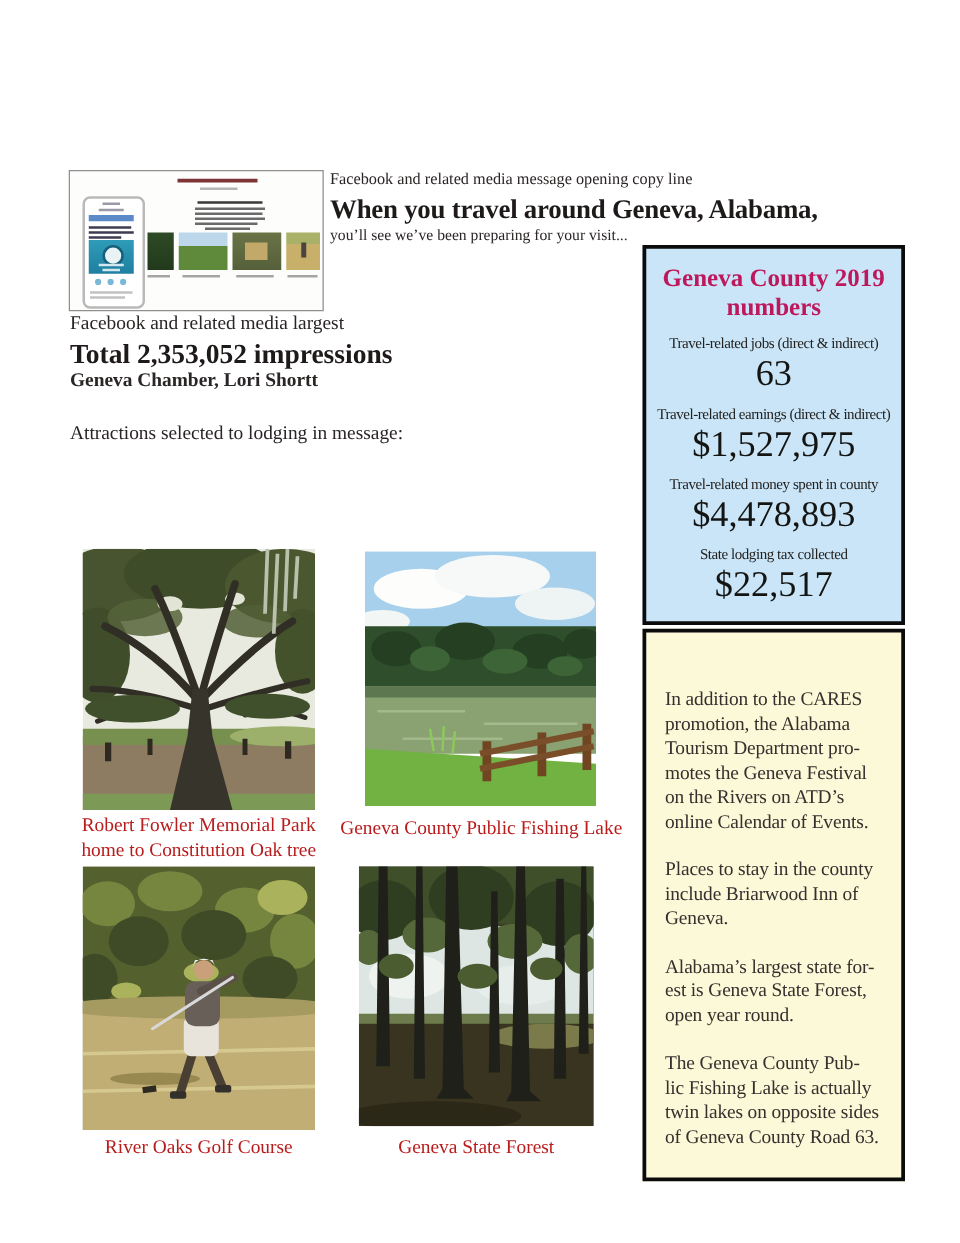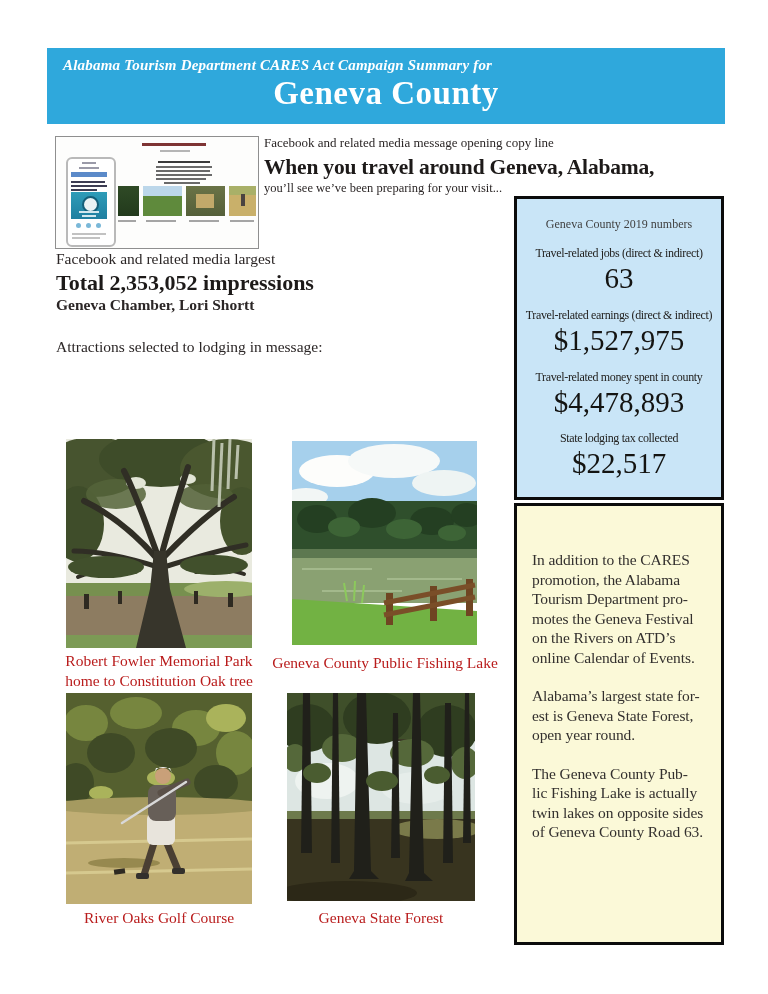--- a/index.html
+++ b/index.html
@@ -39,21 +39,21 @@
   .res-label{font-size:15.5px;}
   .res-headline{margin-top:2px;font-size:22px;font-weight:bold;color:#1d1a19;}
   .rep-line{margin-top:23px;font-size:15px;}
   .rep-name{font-size:15.5px;font-weight:bold;}
   .attractions{margin-top:24px;font-size:15.5px;}
 
   
   .stats{left:514px;top:196px;width:210px;height:304px;background:#c9e5f7;border:3px solid #0b0b0b;
          box-sizing:border-box;display:flex;flex-direction:column;justify-content:space-evenly;
          align-items:center;text-align:center;padding:4px 2px;}
-  .stats-title{font-size:12px;font-weight:normal;color:#404040;}
+  .stats-title{font-size:20px;font-weight:bold;color:#be185d;}
   .stat-label{font-size:12px;letter-spacing:-.35px;white-space:nowrap;color:#232220;}
   .stat-value{font-size:29px;color:#141412;margin-top:2px;line-height:1.05;}
 
   
   .info{left:514px;top:503px;width:210px;height:442px;background:#fbf9d8;border:3px solid #0b0b0b;
         box-sizing:border-box;padding:44px 10px 0 15px;}
   .info p{margin:0 0 19px 0;font-size:15.5px;line-height:1.26;letter-spacing:-.1px;color:#33302e;}
 
   
   .photo{overflow:hidden;}
@@ -66,24 +66,20 @@
   .c1{left:48px;top:651px;width:222px;}
   .c2{left:258px;top:653px;width:254px;}
   .c3{left:66px;top:908px;width:186px;}
   .c4{left:287px;top:908px;width:188px;}
 </style>
 </head>
 <body>
 
 <div class="page">
 
-  <div class="abs banner">
-    <div class="banner-kicker">Alabama Tourism Department CARES Act Campaign Summary for</div>
-    <div class="banner-title">Geneva County</div>
-  </div>
 
   <div class="abs fb">
     <div class="t-red"></div>
     <div class="t-sub"></div>
     <div class="phone">
       <div class="ln" style="left:14px;top:3px;width:14px;"></div>
       <div class="ln" style="left:11px;top:8px;width:20px;"></div>
       <div class="ph-hdr"></div>
       <div class="ln" style="left:3px;top:22px;width:34px;background:#3c3c52;"></div>
       <div class="ln" style="left:3px;top:26px;width:36px;background:#3c3c52;"></div>
@@ -331,20 +327,23 @@
   <div class="abs caption pre c3">River Oaks Golf Course</div>
   <div class="abs caption pre c4">Geneva State Forest</div>
 
   <div class="abs info">
     <p class="pre">In addition to the CARES
 promotion, the Alabama
 Tourism Department pro-
 motes the Geneva Festival
 on the Rivers on ATD’s
 online Calendar of Events.</p>
+    <p class="pre">Places to stay in the county
+include Briarwood Inn of
+Geneva.</p>
     <p class="pre">Alabama’s largest state for-
 est is Geneva State Forest,
 open year round.</p>
     <p class="pre">The Geneva County Pub-
 lic Fishing Lake is actually
 twin lakes on opposite sides
 of Geneva County Road 63.</p>
   </div>
 
 </div>

